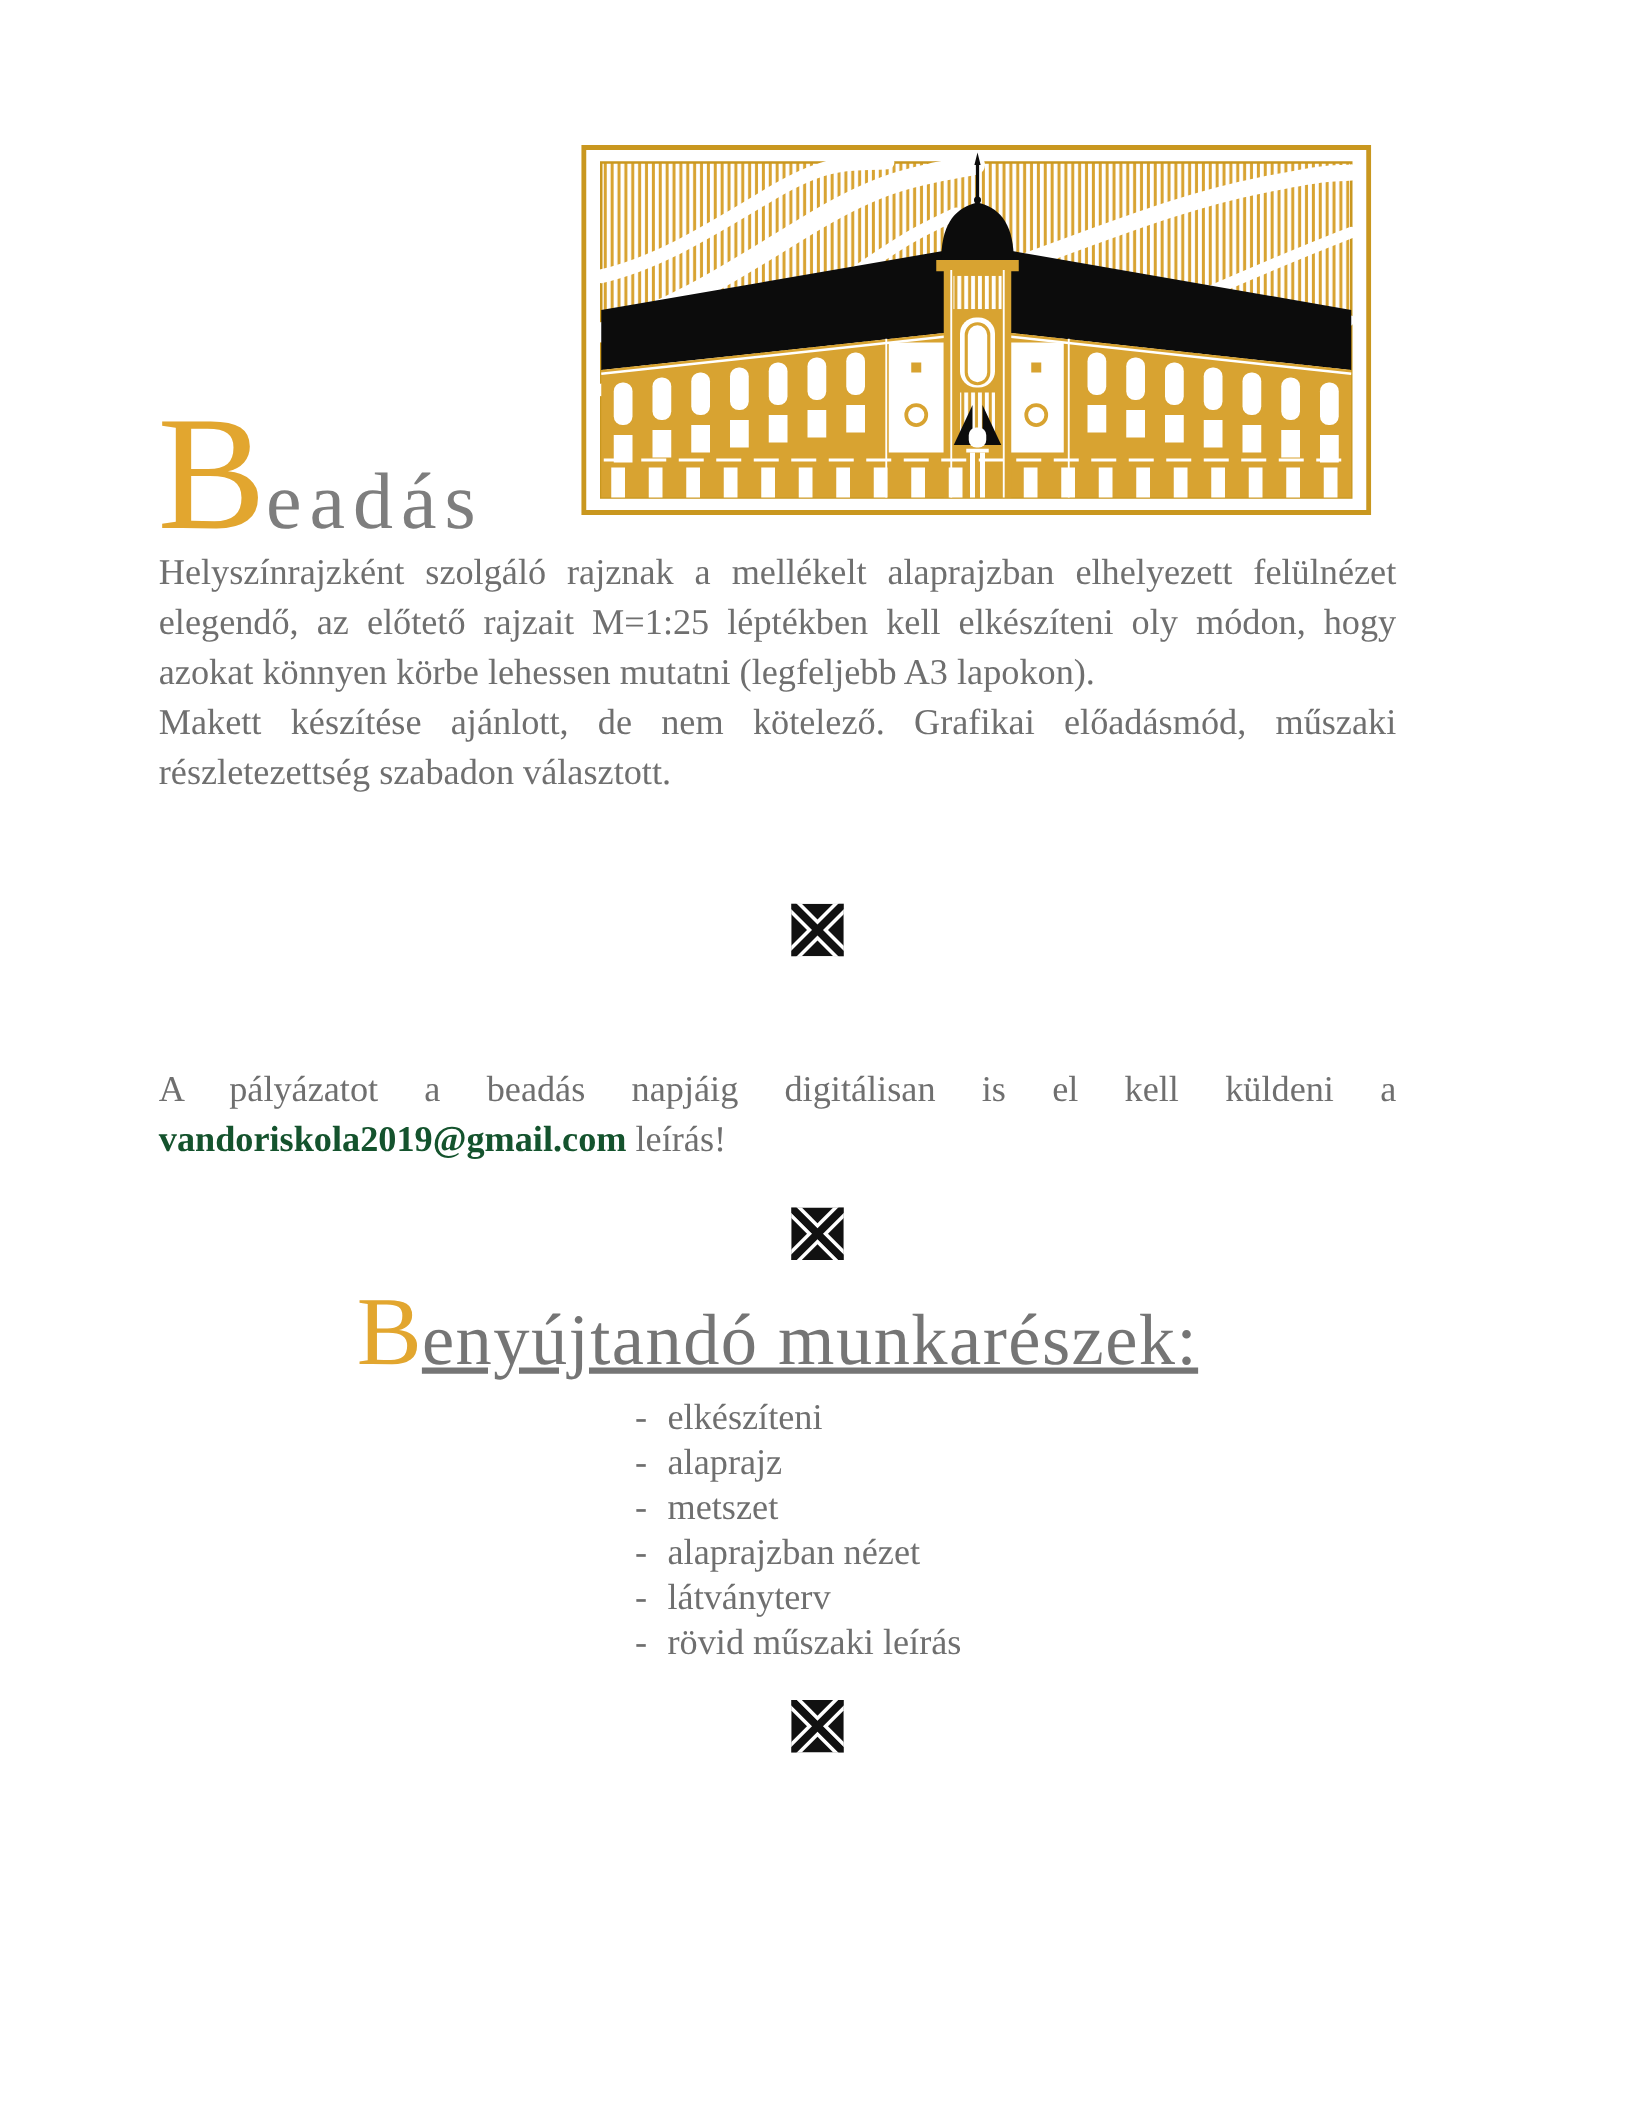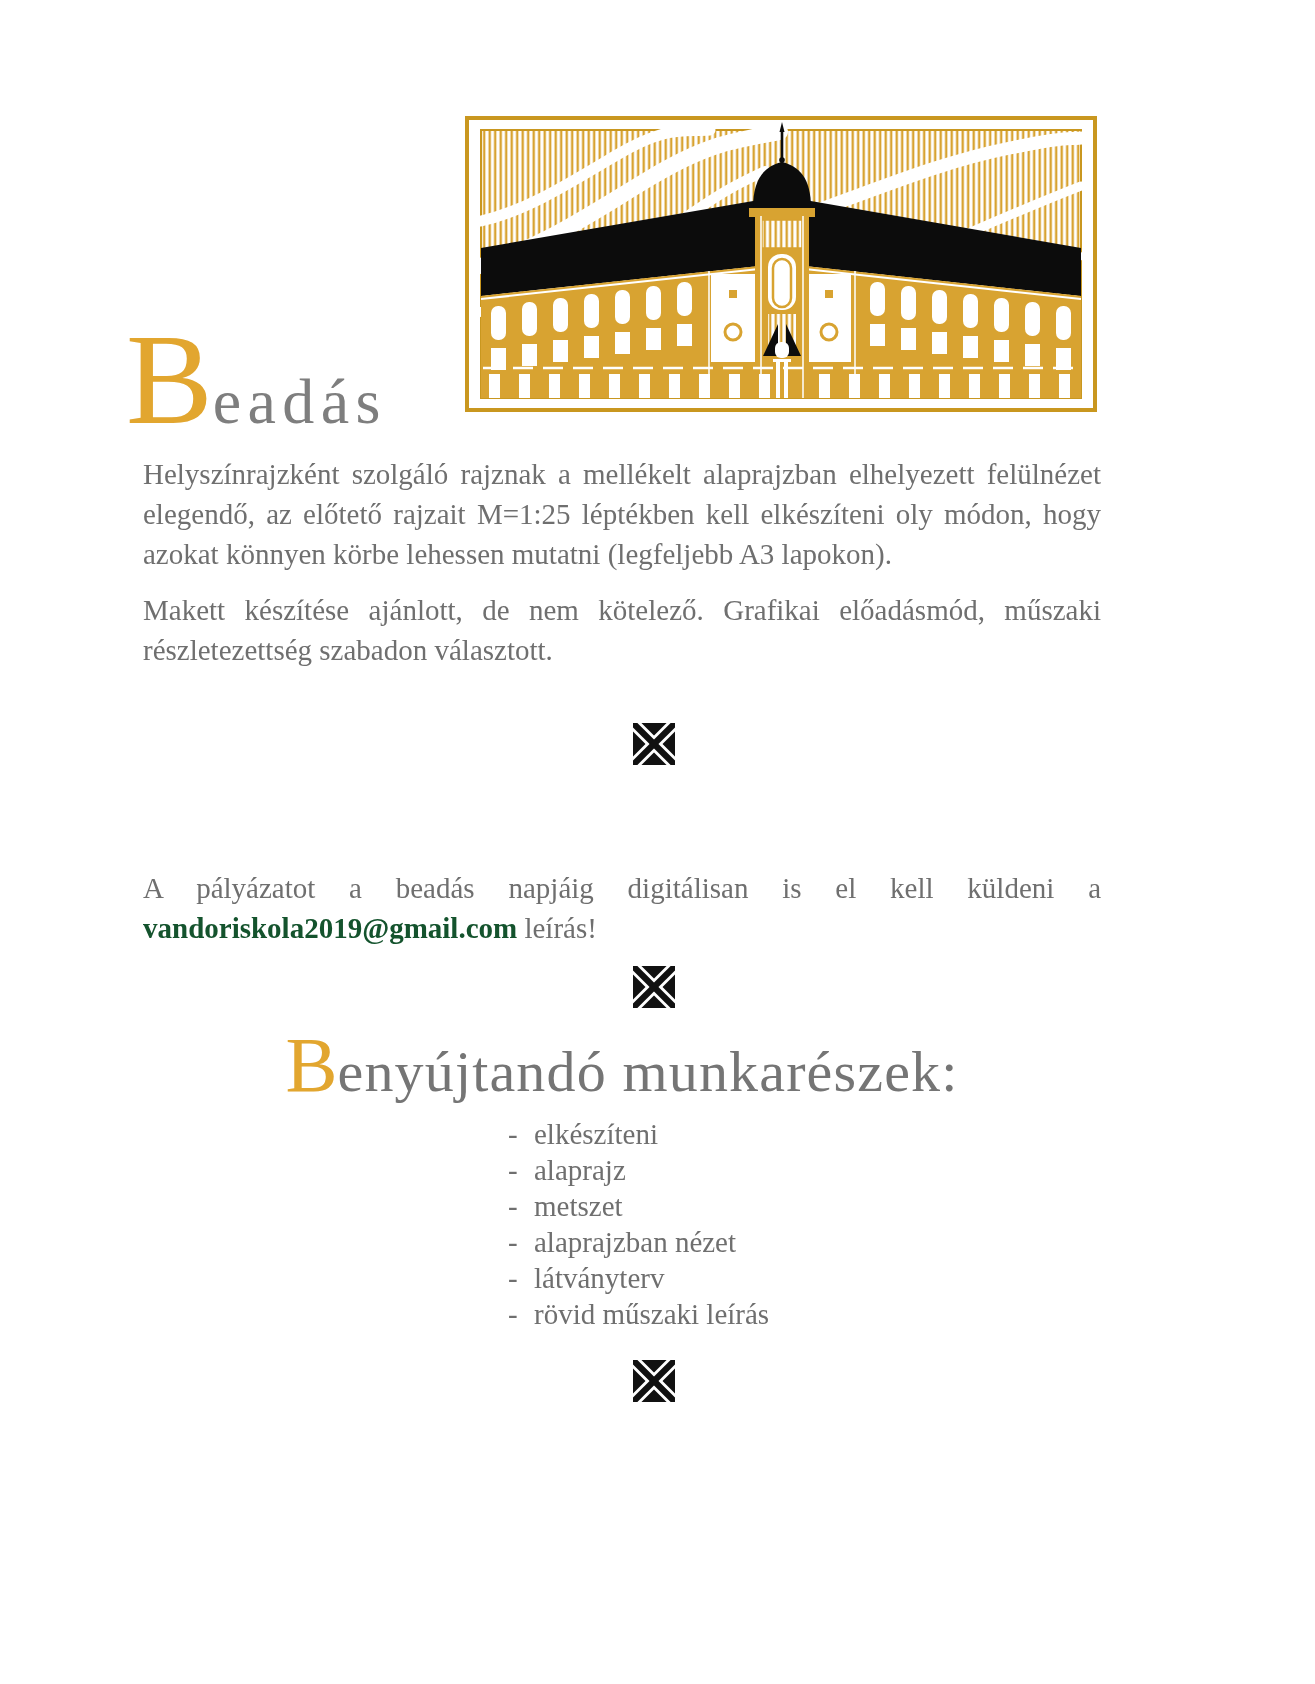--- a/index.html
+++ b/index.html
@@ -13,38 +13,38 @@
   
   .hero { position:absolute; left:465px; top:116px; width:632px; height:296px; }
 
   
   .doc-title { position:absolute; left:126px; top:314px; margin:0; line-height:1; font-weight:400; white-space:nowrap; }
   .initial   { color:#e2a62f; font-size:130px; }
   .title-rest{ color:#7e7e7e; font-size:64px; letter-spacing:0.10em; }
 
   
   .block { position:absolute; font-size:29px; line-height:40px; text-align:justify; }
-  .block p { margin:16px; }
+  .block p { margin:0; }
   #intro   { left:127px; top:438px;  width:990px; }
   #submit  { left:127px; top:852px;  width:990px; }
   #closing { left:137px; top:1437px; width:1048px; }
 
   .email-link { color:#14532d; font-weight:700; text-decoration:none; }
 
   
   .orn { position:absolute; width:42px; height:42px; }
   #orn1 { left:633px; top:723px; }
   #orn2 { left:633px; top:966px; }
   #orn3 { left:633px; top:1360px; }
 
   
   .section-head { position:absolute; left:127px; top:1026px; width:990px; margin:0;
                   text-align:center; line-height:1; font-weight:400; white-space:nowrap; }
   .section-head .initial { font-size:78px; }
-  .section-rest { color:#757575; font-size:58px; letter-spacing:0.02em; }
+  .section-rest { color:#757575; font-size:58px; letter-spacing:0.02em;text-decoration:underline; }
 
   
   .deliverables { position:absolute; left:508px; top:1116px; margin:0; padding:0;
                   list-style:none; font-size:29px; line-height:36px; color:#6f6f6f; }
   .deliverables li { display:flex; }
   .deliverables .mk { width:26px; flex:0 0 26px; }
 </style>
 </head>
 <body>
 

